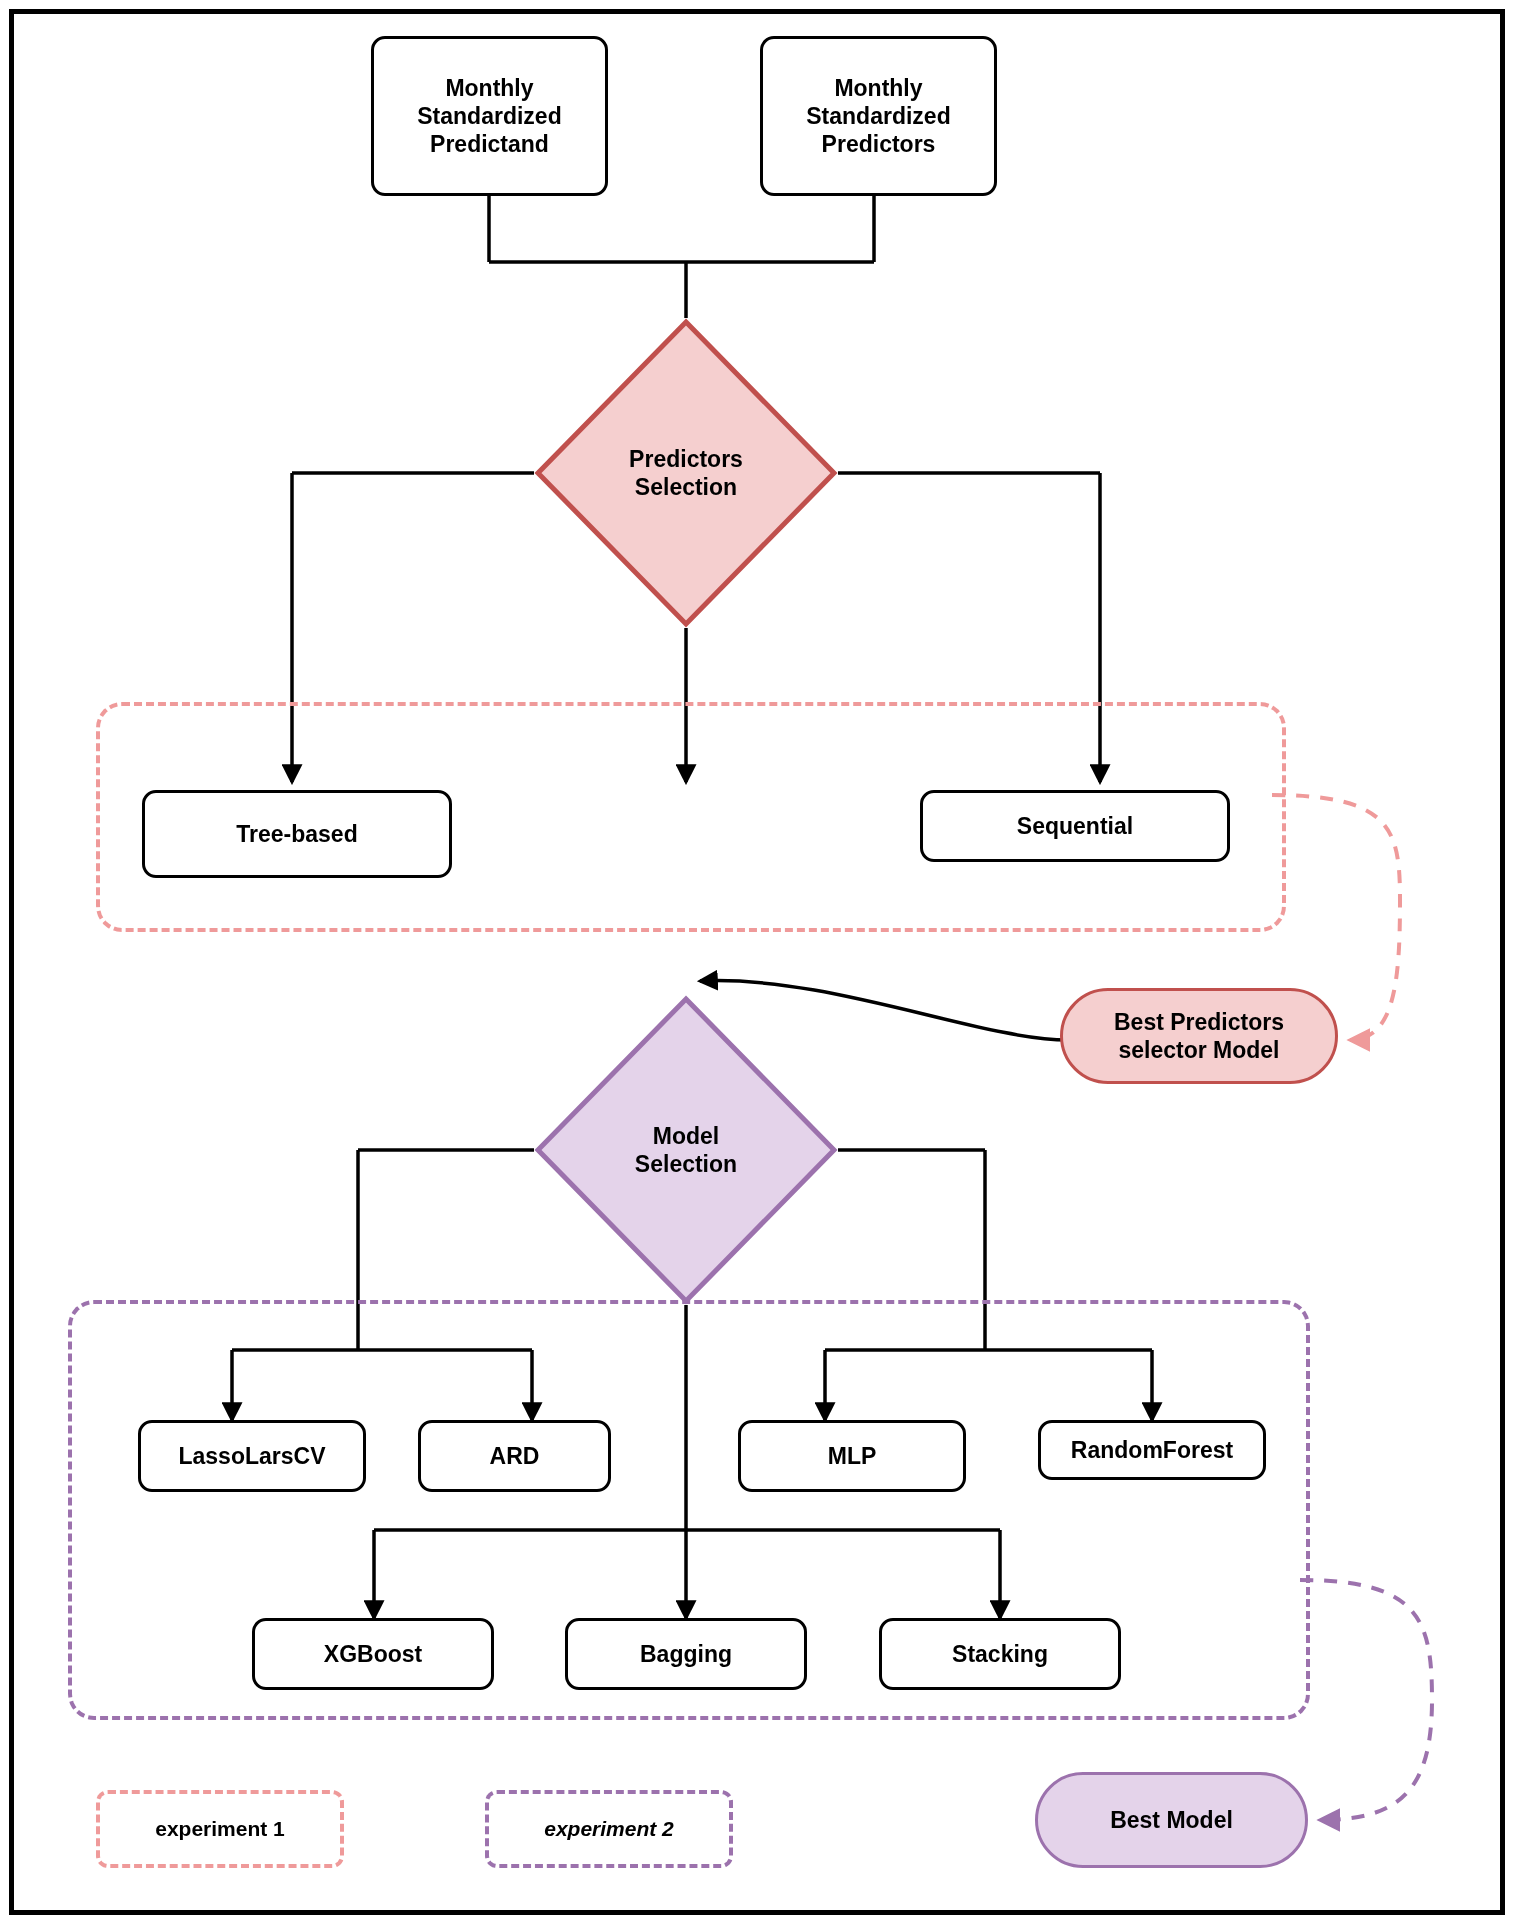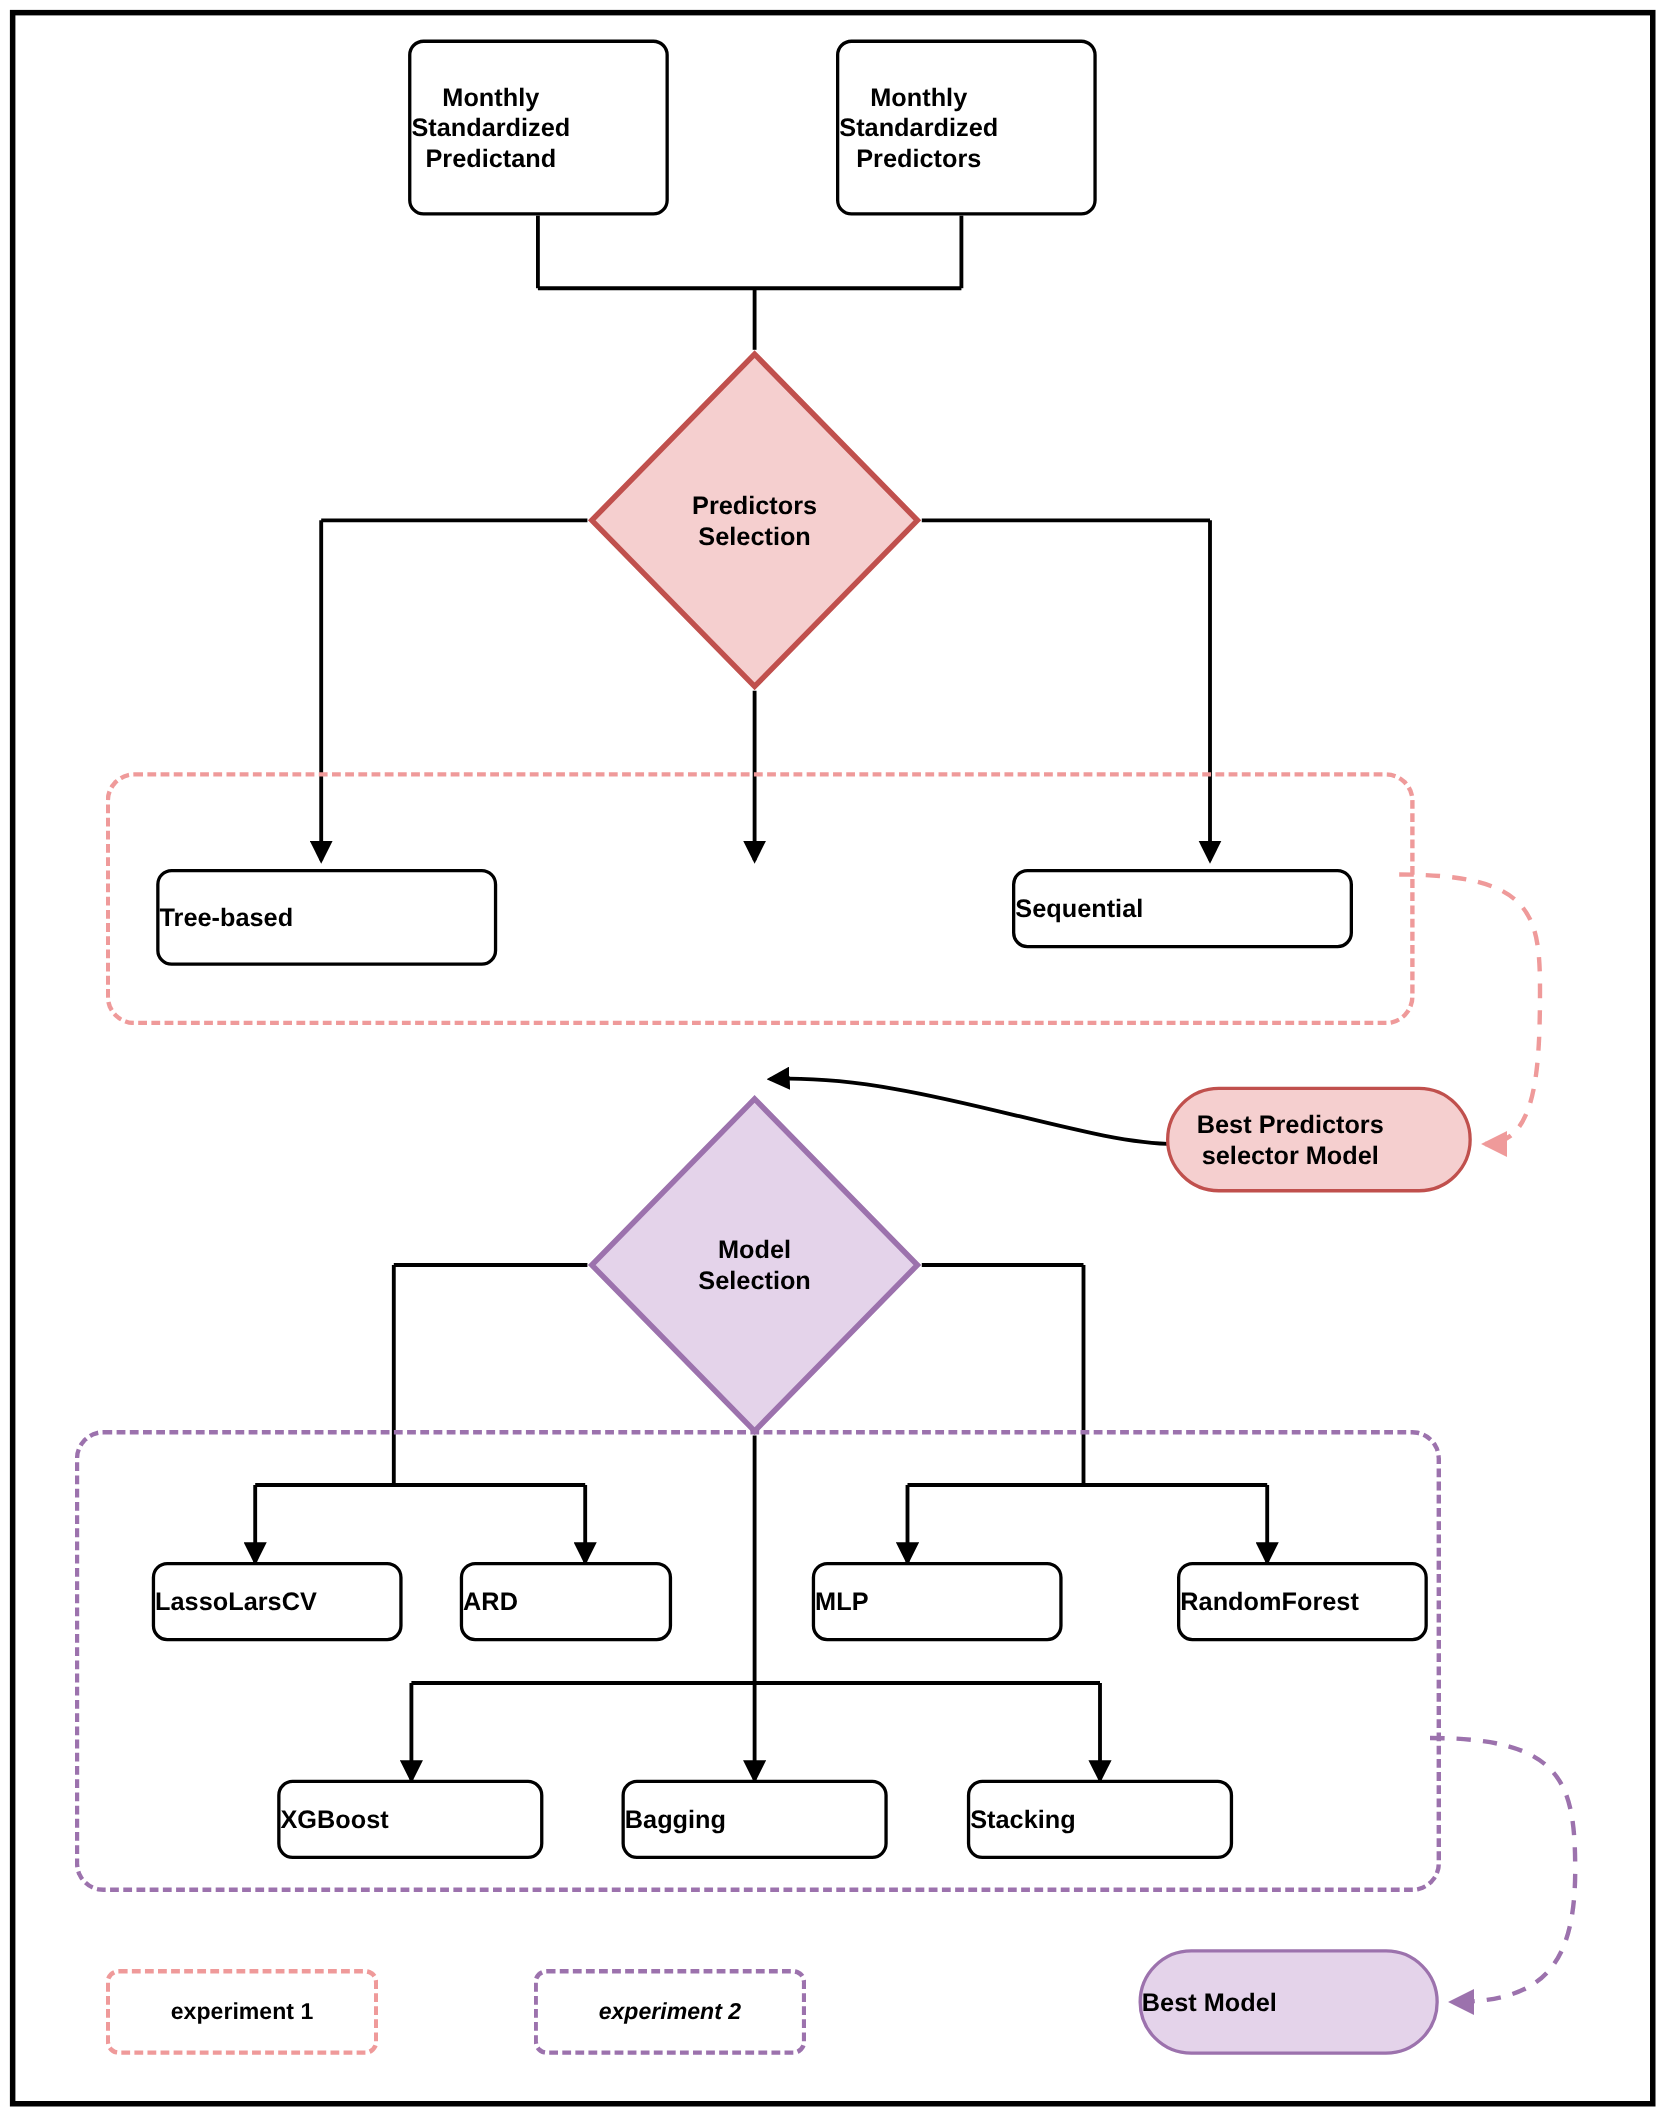--- a/index.html
+++ b/index.html
@@ -32,21 +32,21 @@
     top: 0;
     width: 1518px;
     height: 1928px;
     pointer-events: none;
   }
   .node {
     position: absolute;
     box-sizing: border-box;
     display: flex;
     align-items: center;
-    justify-content: flex-start;
+    justify-content: center;
     text-align: center;
     font-weight: bold;
     color: #000000;
     line-height: 1.22;
   }
   
   .box {
     background: #ffffff;
     border: 3px solid #000000;
     border-radius: 14px;
@@ -252,21 +252,21 @@
   </div>
 
   <div class="node box" style="left:418px; top:1420px; width:193px; height:72px;">
     <span>ARD</span>
   </div>
 
   <div class="node box" style="left:738px; top:1420px; width:228px; height:72px;">
     <span>MLP</span>
   </div>
 
-  <div class="node box" style="left:1070px; top:1420px; width:228px; height:72px;">
+  <div class="node box" style="left:1038px; top:1420px; width:228px; height:60px;">
     <span>RandomForest</span>
   </div>
 
   <div class="node box" style="left:252px; top:1618px; width:242px; height:72px;">
     <span>XGBoost</span>
   </div>
 
   <div class="node box" style="left:565px; top:1618px; width:242px; height:72px;">
     <span>Bagging</span>
   </div>

